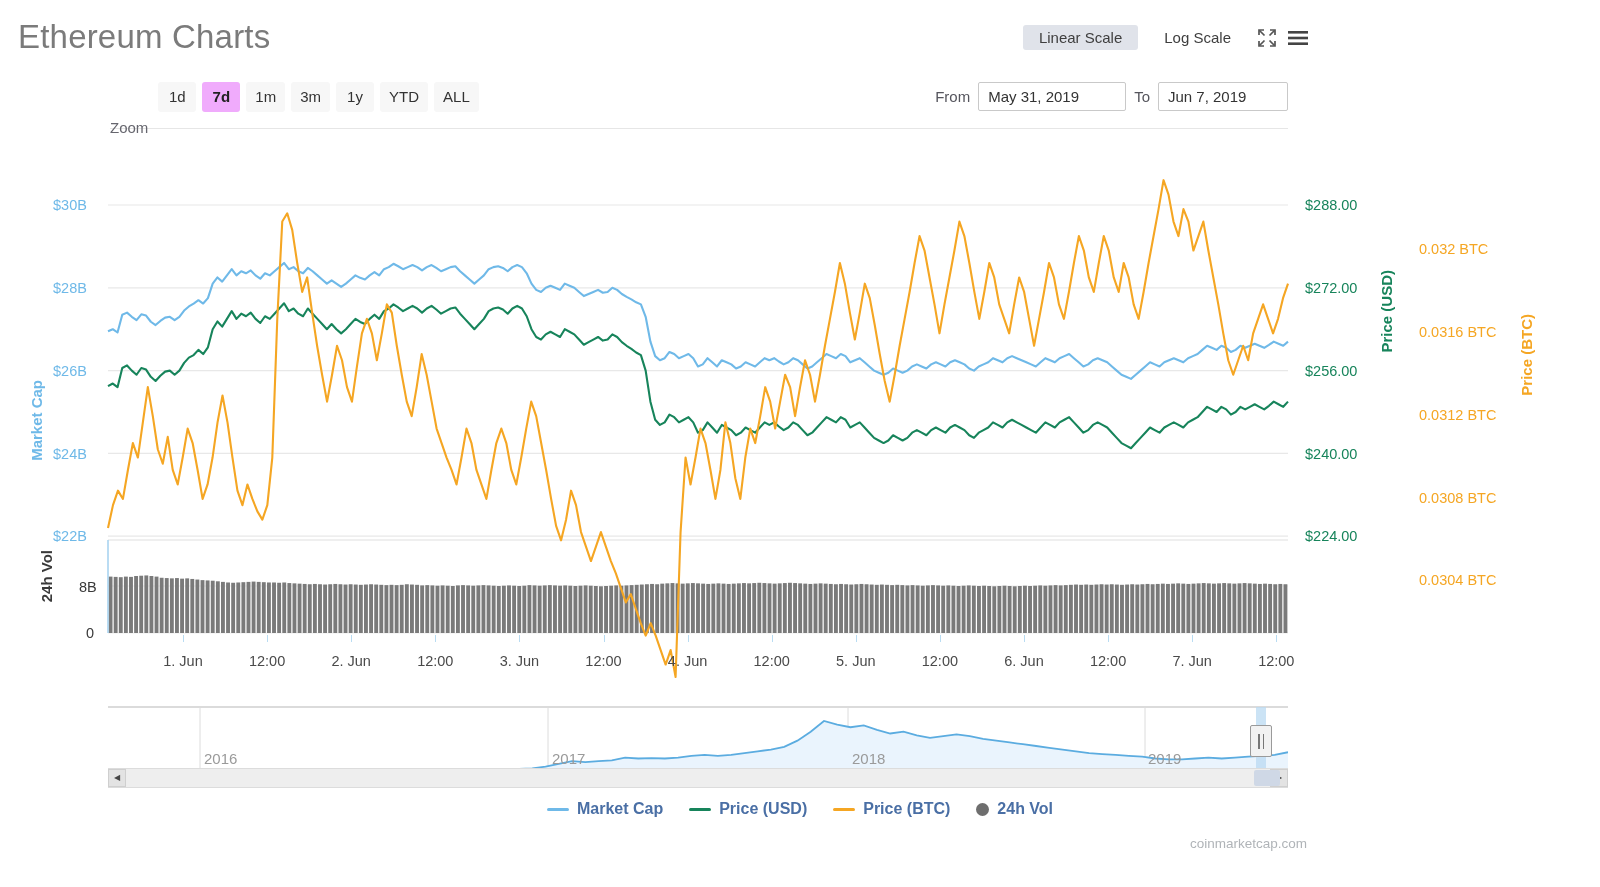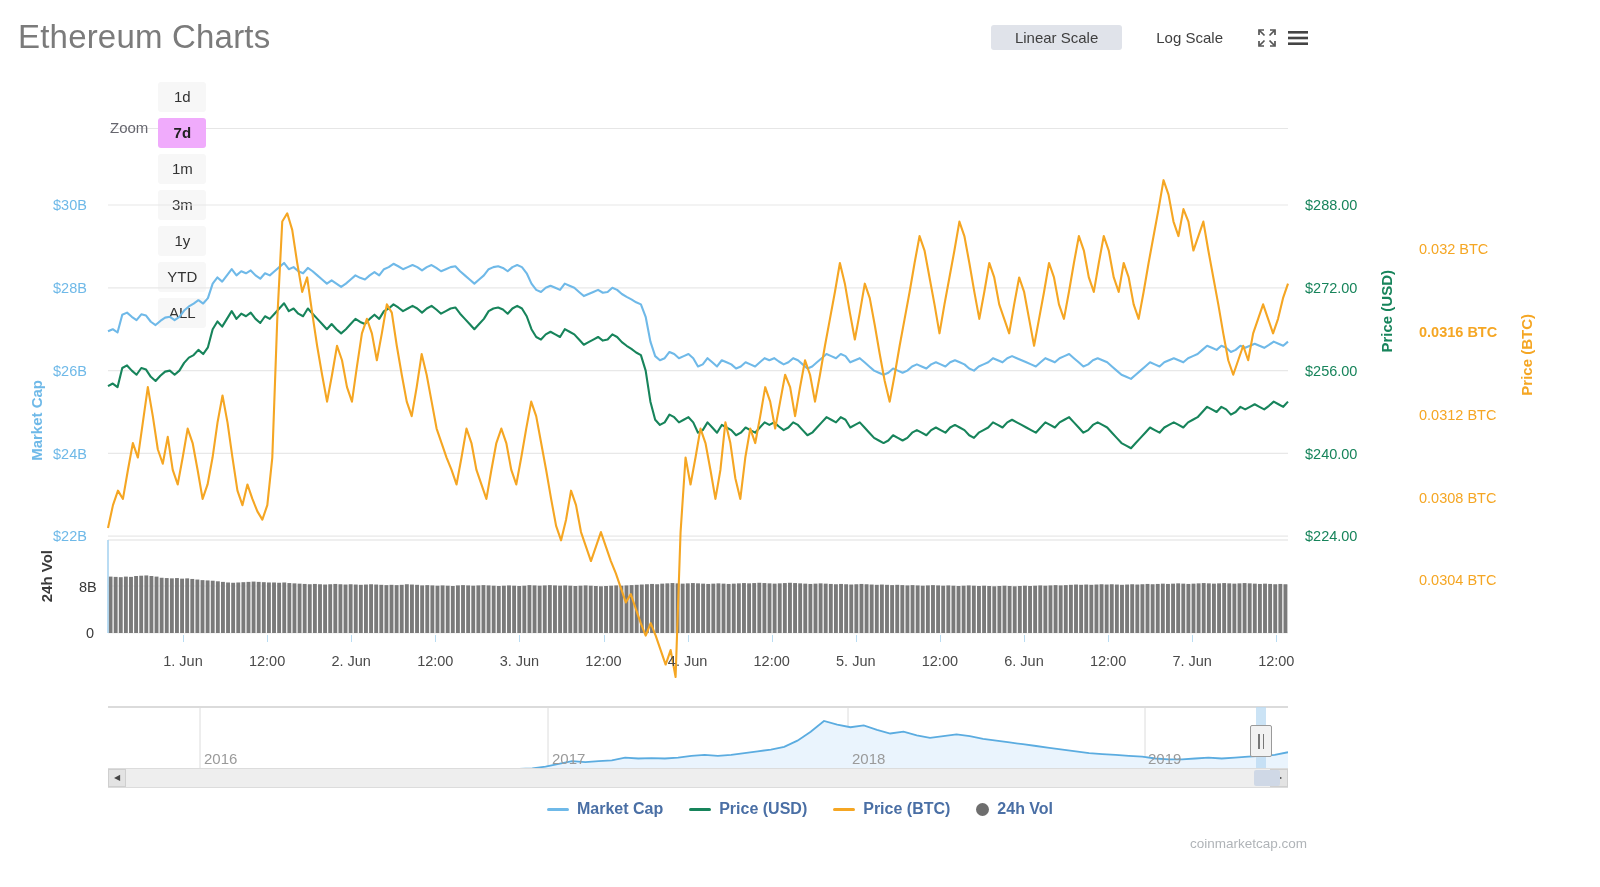--- a/index.html
+++ b/index.html
@@ -18,33 +18,33 @@
     font-size: 33px; color: #7b7b7b; font-weight: 400;
     letter-spacing: 0.2px;
   }
 
   
   .scale-controls {
     position: absolute; right: 16px; top: 25px;
     display: flex; align-items: center; gap: 10px;
     font-size: 15px; color: #3e3e3e;
   }
-  .scale-btn { padding: 4px 24px; border-radius: 3px; cursor: pointer; white-space: nowrap; }
+  .scale-btn { padding: 4px 16px; border-radius: 3px; cursor: pointer; white-space: nowrap; }
   .scale-btn.active { background: #e0e3ea; }
   .icon-btn { cursor: pointer; display: inline-flex; align-items: center; justify-content:center; }
 
   
   .range-row {
     position: absolute; left: 110px; top: 82px;
     width: 1178px; height: 47px;
     border-bottom: 1px solid #e6e6e6;
     display: flex; align-items: flex-start;
   }
   .zoom-label { font-size: 15px; color: #66666e; margin-right: 10px; line-height: 30px; margin-top: 31px; }
-  .zoom-btns { display: flex; gap: 6px; flex-direction: column; }
+  .zoom-btns { display: flex; gap: 6px; }
   .zoom-btn {
     min-width: 38px; height: 30px; line-height: 30px; text-align: center;
     background: #f7f7f7; border-radius: 3px; font-size: 15px; color: #333;
     padding: 0 9px; cursor: pointer;
   }
   .zoom-btn.active { background: #f0abfc; font-weight: bold; color: #222; }
 
   .date-range {
     position: absolute; right: 0; top: 0;
     display: flex; align-items: center; gap: 8px;
@@ -149,20 +149,26 @@
     <div class="zoom-label">Zoom</div>
     <div class="zoom-btns">
       <div class="zoom-btn">1d</div>
       <div class="zoom-btn active">7d</div>
       <div class="zoom-btn">1m</div>
       <div class="zoom-btn">3m</div>
       <div class="zoom-btn">1y</div>
       <div class="zoom-btn">YTD</div>
       <div class="zoom-btn">ALL</div>
     </div>
+    <div class="date-range">
+      <span>From</span>
+      <input class="date-input" style="width: 148px;" value="May 31, 2019">
+      <span>To</span>
+      <input class="date-input" style="width: 130px;" value="Jun 7, 2019">
+    </div>
   </div>
 
   <div class="plot-wrap">
 
     <div class="axis-title tick-mc" style="left:28px; top:230px;">Market Cap</div>
     <div class="axis-title tick-vol" style="left:38px; top:400px; color:#3a3a3a;">24h Vol</div>
     <div class="axis-title tick-usd" style="left:1378px; top:120px;">Price (USD)</div>
     <div class="axis-title tick-btc" style="left:1518px; top:120px;">Price (BTC)</div>
 
     <div class="axis-tick tick-mc" style="left:53px; top:47px;">$30B</div>
@@ -174,21 +180,21 @@
     <div class="axis-tick tick-vol" style="left:79px; top:429px;">8B</div>
     <div class="axis-tick tick-vol" style="left:86px; top:475px;">0</div>
 
     <div class="axis-tick tick-usd" style="left:1305px; top:47px;">$288.00</div>
     <div class="axis-tick tick-usd" style="left:1305px; top:130px;">$272.00</div>
     <div class="axis-tick tick-usd" style="left:1305px; top:213px;">$256.00</div>
     <div class="axis-tick tick-usd" style="left:1305px; top:296px;">$240.00</div>
     <div class="axis-tick tick-usd" style="left:1305px; top:378px;">$224.00</div>
 
     <div class="axis-tick tick-btc" style="left:1419px; top:47px;">0.032 BTC</div>
-    <div class="axis-tick tick-btc" style="left:1419px; top:130px;font-weight:bold;">0.0316 BTC</div>
+    <div class="axis-tick tick-btc" style="left:1419px; top:130px;">0.0316 BTC</div>
     <div class="axis-tick tick-btc" style="left:1419px; top:213px;">0.0312 BTC</div>
     <div class="axis-tick tick-btc" style="left:1419px; top:296px;">0.0308 BTC</div>
     <div class="axis-tick tick-btc" style="left:1419px; top:378px;">0.0304 BTC</div>
 
     <svg class="main-svg" width="1600" height="560">
       <g id="gridlines">
           <line x1="108" x2="1288" y1="55" y2="55" stroke="#e8e8e8" stroke-width="1.2"></line>
           <line x1="108" x2="1288" y1="137.8" y2="137.8" stroke="#e8e8e8" stroke-width="1.2"></line>
           <line x1="108" x2="1288" y1="220.6" y2="220.6" stroke="#e8e8e8" stroke-width="1.2"></line>
           <line x1="108" x2="1288" y1="303.4" y2="303.4" stroke="#e8e8e8" stroke-width="1.2"></line>

